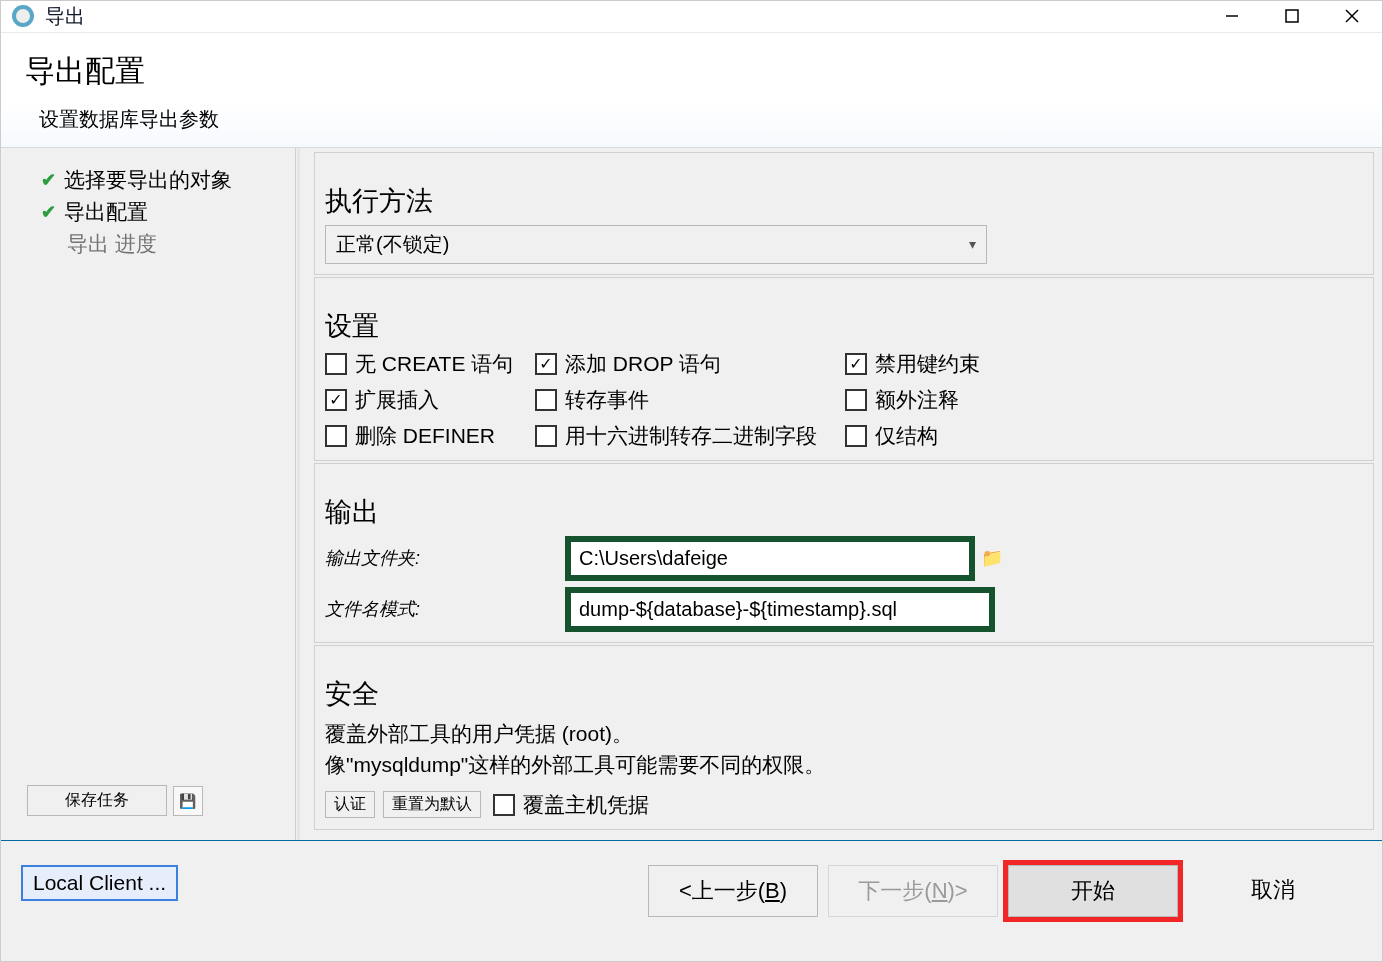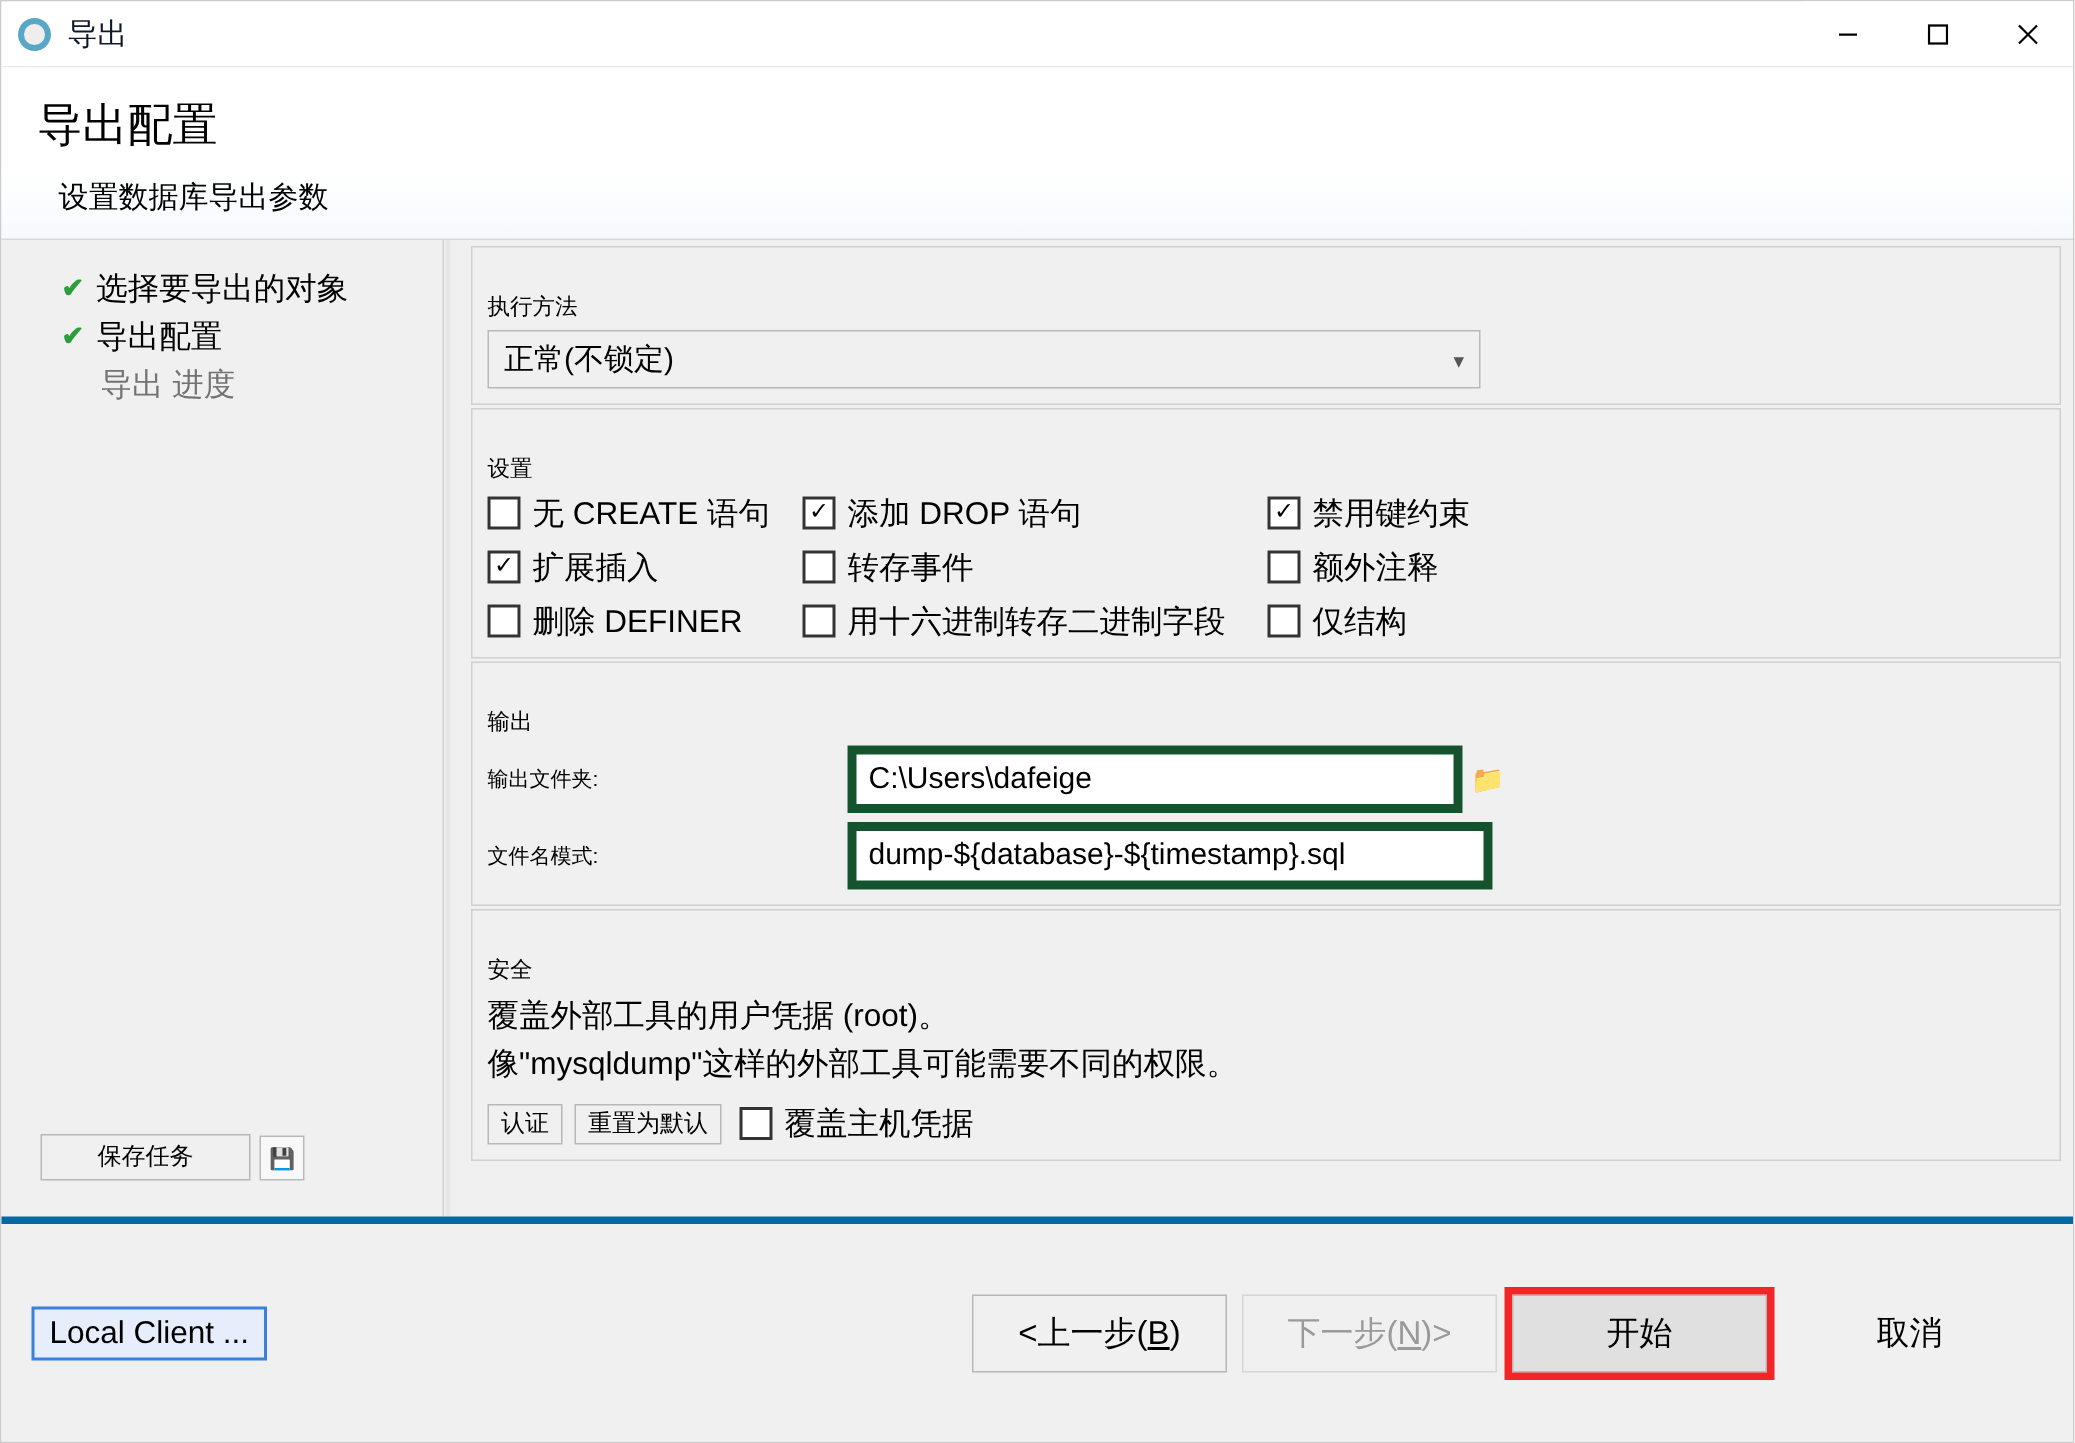--- a/index.html
+++ b/index.html
@@ -110,21 +110,21 @@
   flex: 1;
   background: #f0f0f0;
   padding: 4px 8px 8px 14px;
 }
 .group {
   border: 1px solid #d0d0d0;
   background: #f0f0f0;
   padding: 6px 10px 10px 10px;
   margin-bottom: 2px;
 }
-.group-title { font-size: 15px; margin-bottom: 6px; margin-top: 24px; }
+.group-title { font-size: 27px; margin-bottom: 6px; margin-top: 24px; }
 .select-wrap {
   position: relative;
   width: 662px;
   border: 1px solid #b8b8b8;
   background: #f0f0f0;
   padding: 5px 10px;
   font-size: 20px;
   display: flex;
   align-items: center;
 }
@@ -151,39 +151,39 @@
   justify-content: center;
   font-size: 16px;
   line-height: 1;
 }
 .row-field {
   display: grid;
   grid-template-columns: 240px 440px;
   align-items: center;
   margin-top: 6px;
 }
-.row-field label { font-size: 14px; }
+.row-field label { font-size: 18px; font-style: italic; }
 .txt-input {
   font-family: inherit;
   font-size: 20px;
   width: 430px;
   padding: 5px 8px;
   border: 6px solid #14532d;
   background: #fff;
 }
 .folder-field { display: flex; align-items: center; gap: 6px; }
 .folder-icon { color: #e68a00; font-size: 18px; }
 .sec-text { font-size: 21px; line-height: 1.5; }
 .sec-btns { display: flex; align-items: center; gap: 8px; margin-top: 10px; }
 .footer {
-  border-top: 5px solid #0369a1;
+  border-top: 1px solid #0369a1;
   background: #f0f0f0;
   padding: 24px 24px 24px 20px;
   display: flex;
-  align-items: center;
+  align-items: flex-start;
   gap: 10px;
   height: 150px;
 }
 .footer-left {
   border: 2px solid #3d7fdc;
   background: #e6eefc;
   padding: 4px 10px;
   font-size: 21px;
 }
 .footer-spacer { flex: 1; }

